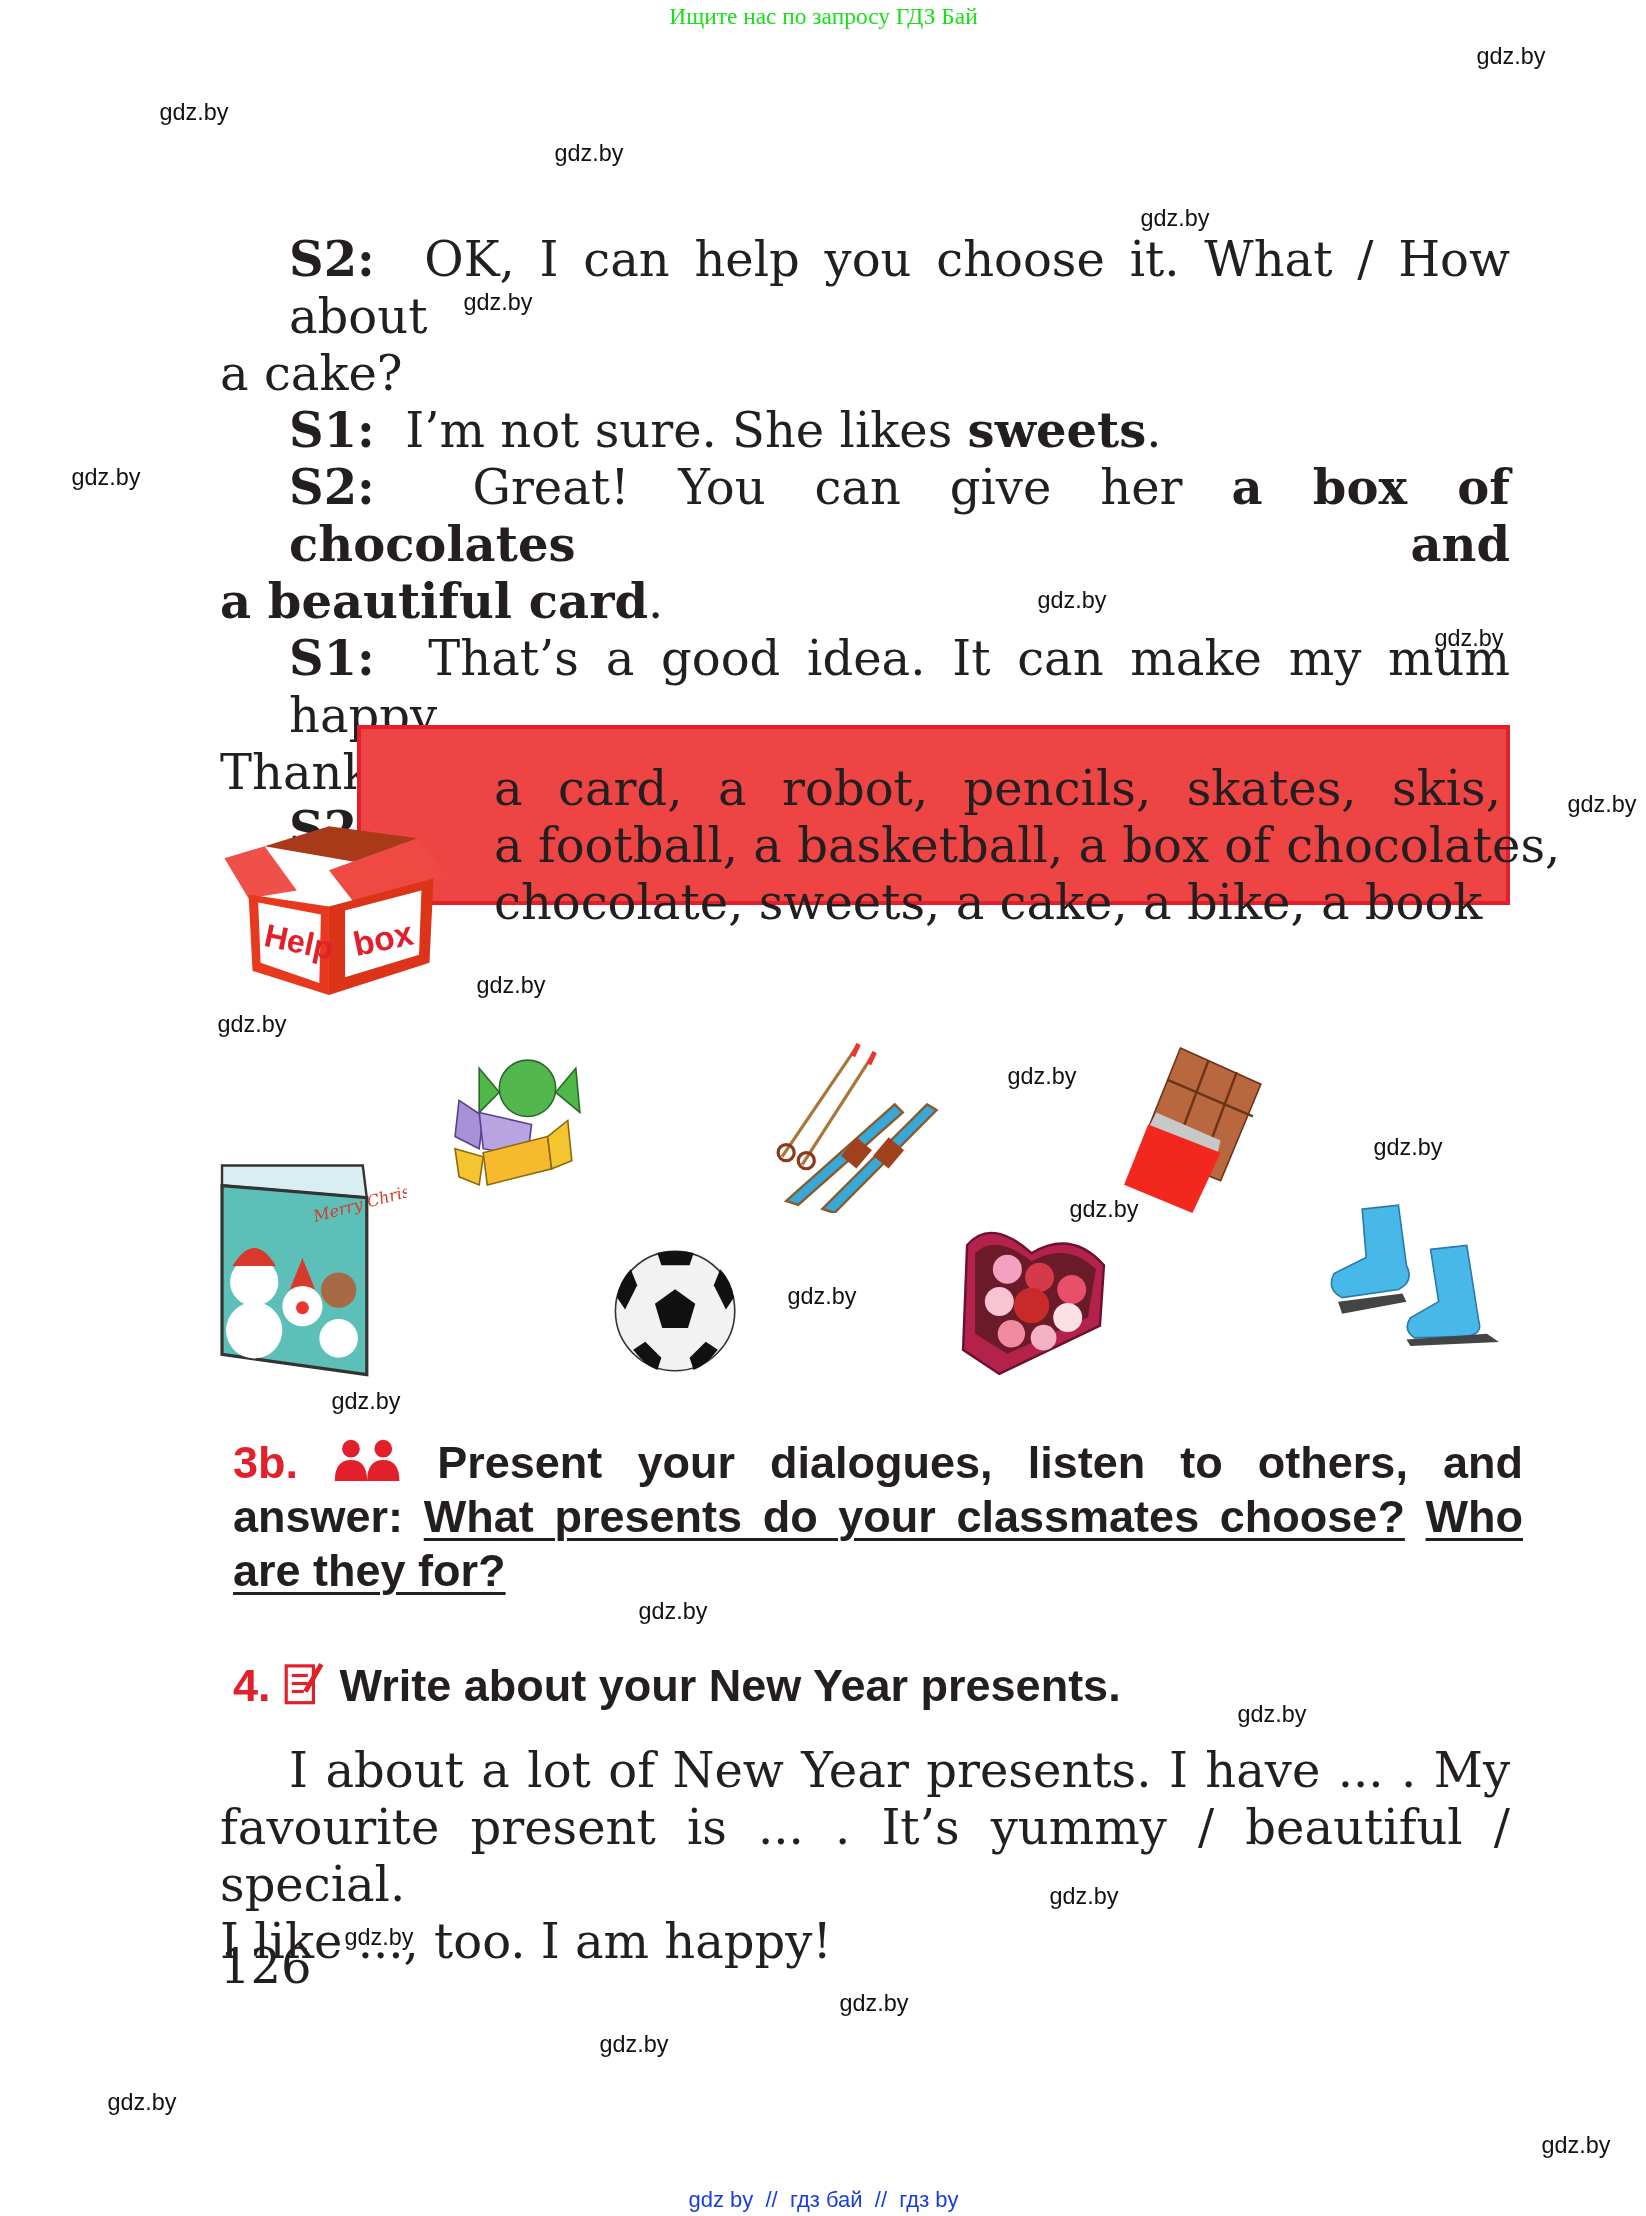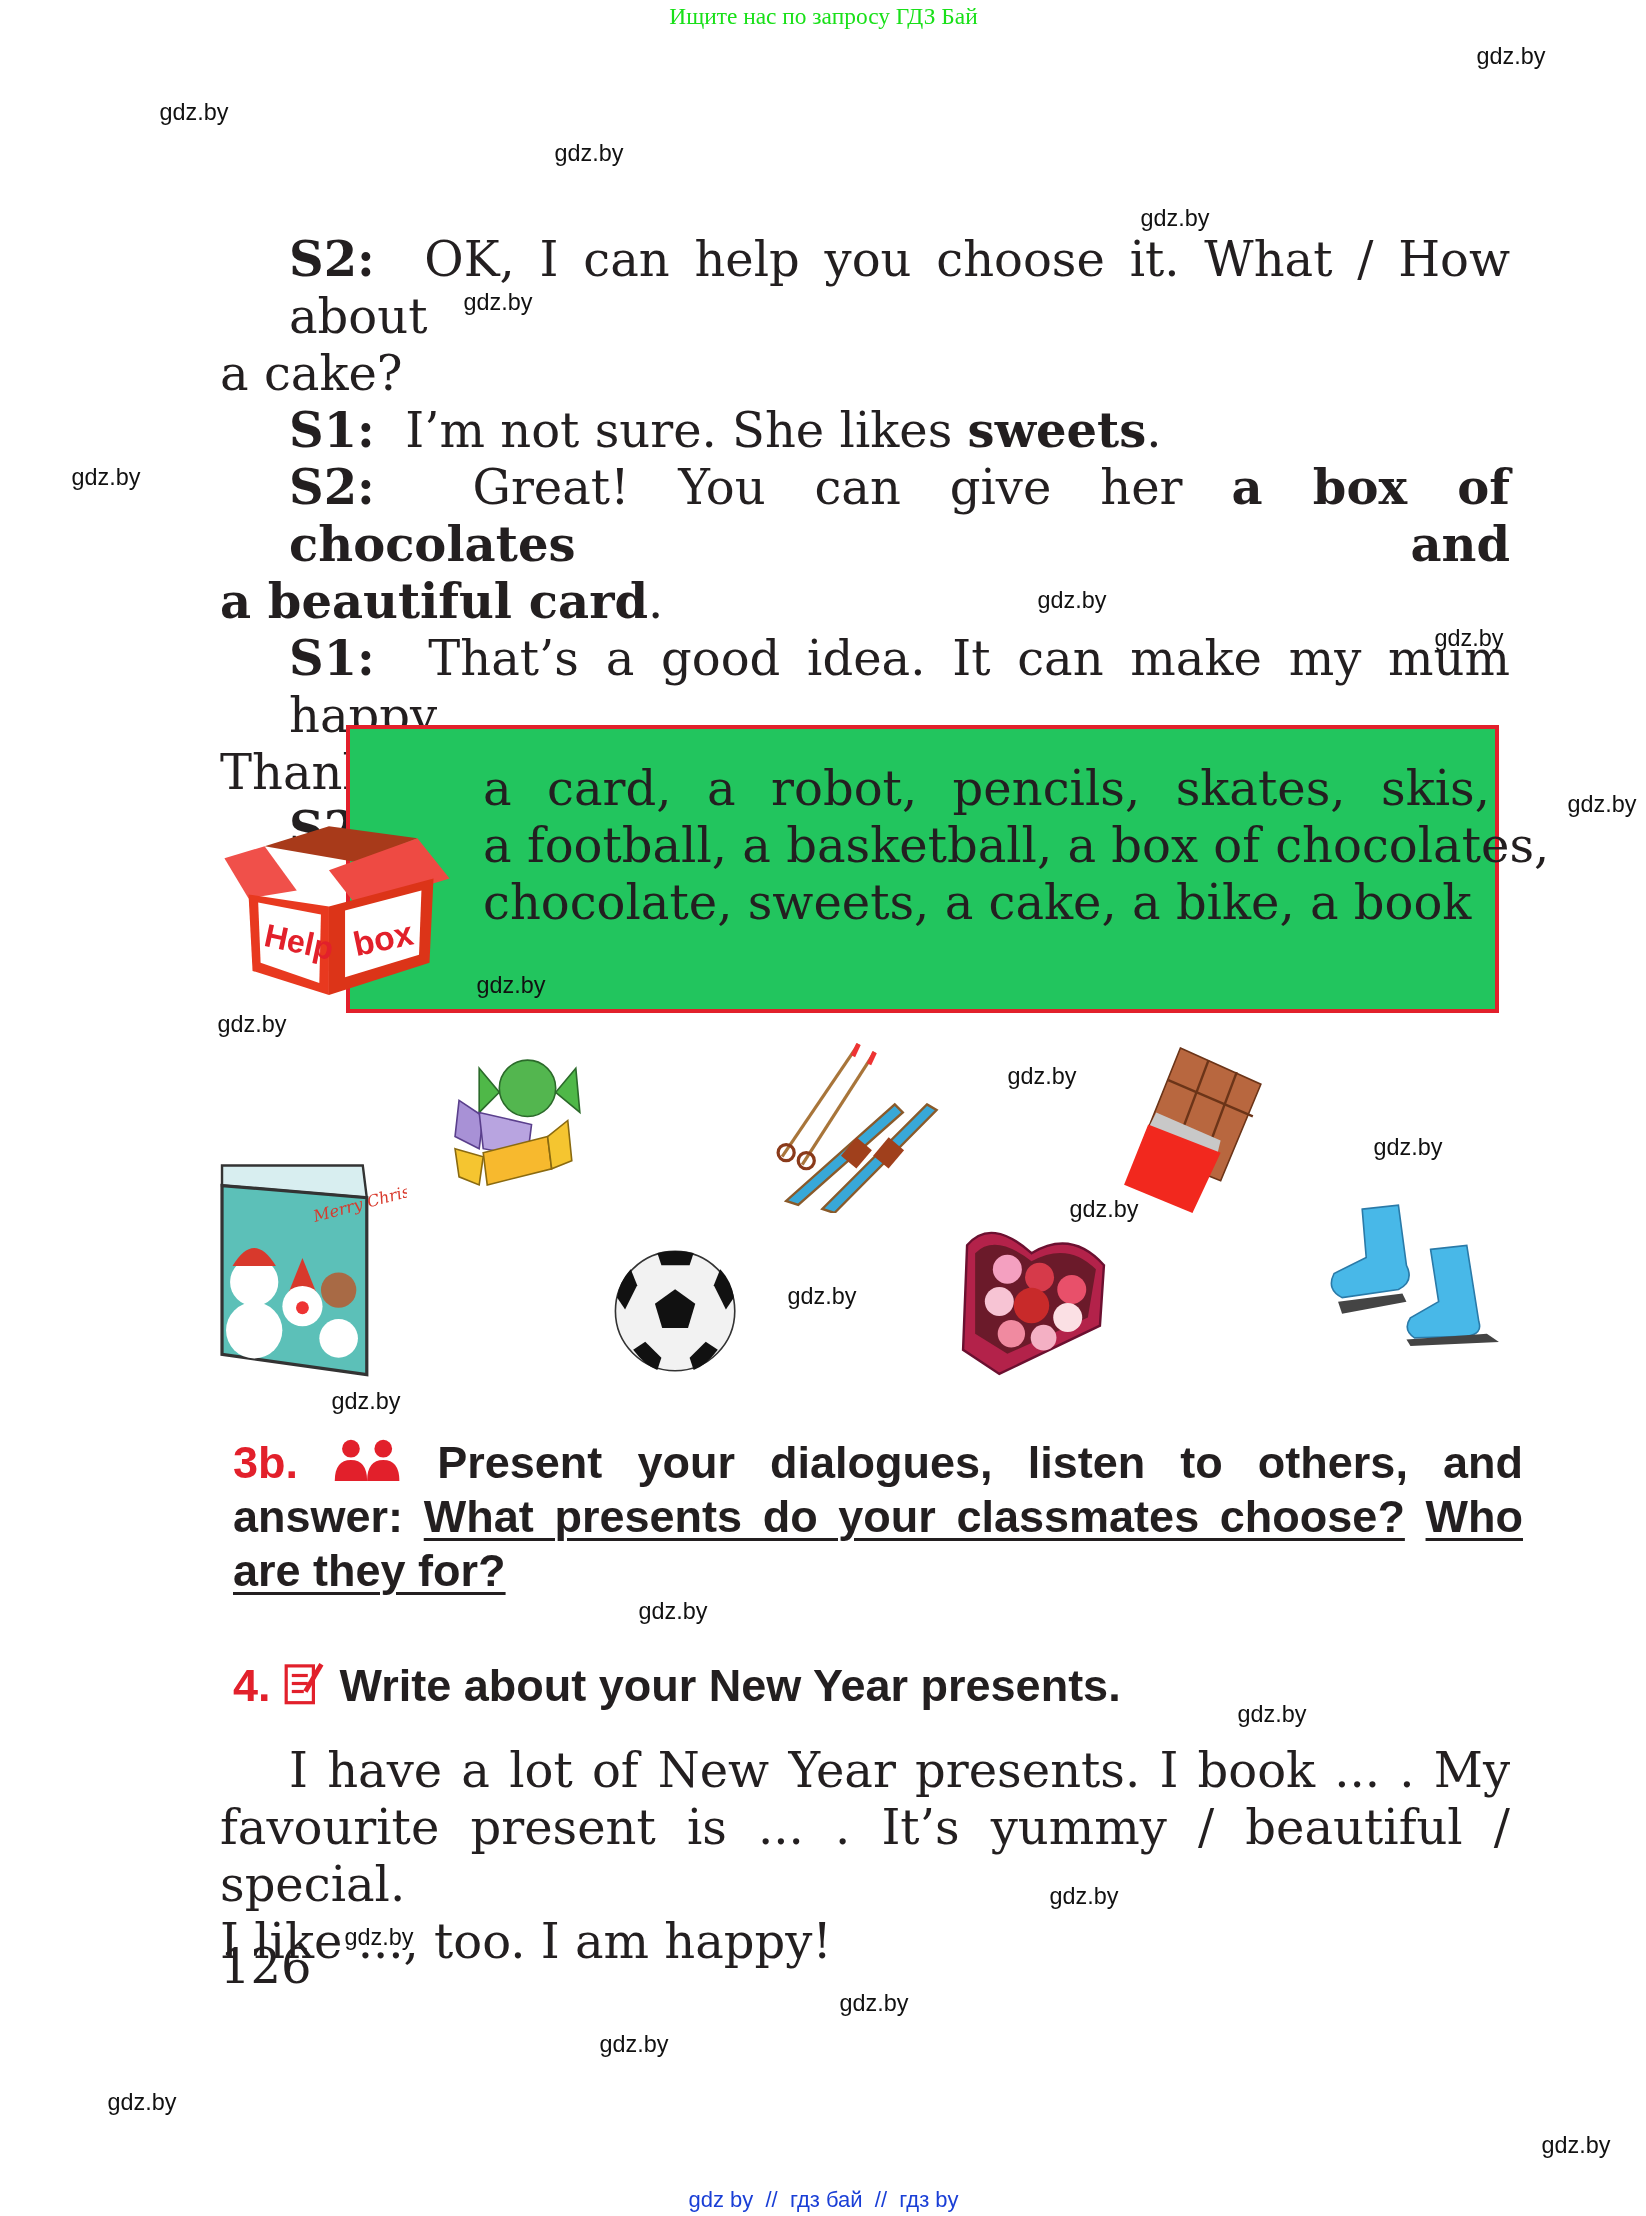--- a/index.html
+++ b/index.html
@@ -7,21 +7,21 @@
   .abs { position:absolute; }
   .top-banner { left:0; width:1647px; top:3.2px; text-align:center; font-family:Liberation Serif, serif; font-size:23.4px; color:#19e019; }
   .footer-links { left:0; width:1647px; top:2187px; text-align:center; font-family:"Liberation Sans", sans-serif; font-size:22px; color:#1a3fd6; }
   .wm { font-family:"Liberation Sans", sans-serif; font-size:23.4px; color:#111; transform:translate(-50%,-50%); white-space:nowrap; }
   .dlg { left:220px; width:1290px; font-size:48px; line-height:57px; letter-spacing:0px; }
   .dlg p { margin:0; }
   .dlg .ind { padding-left:69px; }
   .spk { font-weight:bold; }
   .b { font-weight:bold; }
   .justify { text-align:justify; text-align-last:justify; }
-  .helpbox { left:346px; top:725px; width:1153px; height:288px; box-sizing:border-box; border:4px solid #e2202b; background:#22c55e; }
+  .helpbox { left:357px; top:725px; width:1153px; height:180px; box-sizing:border-box; border:4px solid #e2202b; background:#ef4444; }
   .helpbox-text { position:absolute; left:133px; top:31px; width:1007px; font-size:48px; line-height:57px; }
   .helpbox-text div { white-space:nowrap; }
   .helpbox-icon { left:216px; top:802px; width:242px; height:193px; }
   .pic { position:absolute; }
   .task { left:233px; width:1290px; font-family:"Liberation Sans", sans-serif; font-weight:bold; font-size:45px; line-height:54px; color:#231f20; }
   .task .num { color:#e2202b; }
   .u { text-decoration:underline; text-decoration-thickness:3.2px; text-underline-offset:6.4px; }
   .page-num { left:220px; top:1938px; font-size:48px; }
 </style>
 </head>
@@ -189,21 +189,21 @@
         <line x1="11" y1="18" x2="31" y2="18" stroke="#e2202b" stroke-width="4"></line>
         <line x1="11" y1="28" x2="31" y2="28" stroke="#e2202b" stroke-width="4"></line>
         <line x1="11" y1="38" x2="26" y2="38" stroke="#e2202b" stroke-width="4"></line>
         <line x1="48" y1="4" x2="28" y2="38" stroke="#e2202b" stroke-width="6"></line>
       </svg>
   </span>
   <span>Write about your New Year presents.</span>
 </div>
 
 <div class="abs dlg" style="top:1742px;">
-  <p class="ind justify">I have a lot of New Year presents. I book ... . My</p>
+  <p class="ind justify">I about a lot of New Year presents. I have ... . My</p>
   <p class="justify">favourite present is ... . It’s yummy / beautiful / special.</p>
   <p>I like ..., too. I am happy!</p>
 </div>
 
 <div class="abs page-num">126</div>
 
 <div id="watermarks">
     <div class="abs wm" style="left: 1511px; top: 56px;">gdz.by</div>
     <div class="abs wm" style="left: 194px; top: 112px;">gdz.by</div>
     <div class="abs wm" style="left: 589px; top: 153px;">gdz.by</div>

